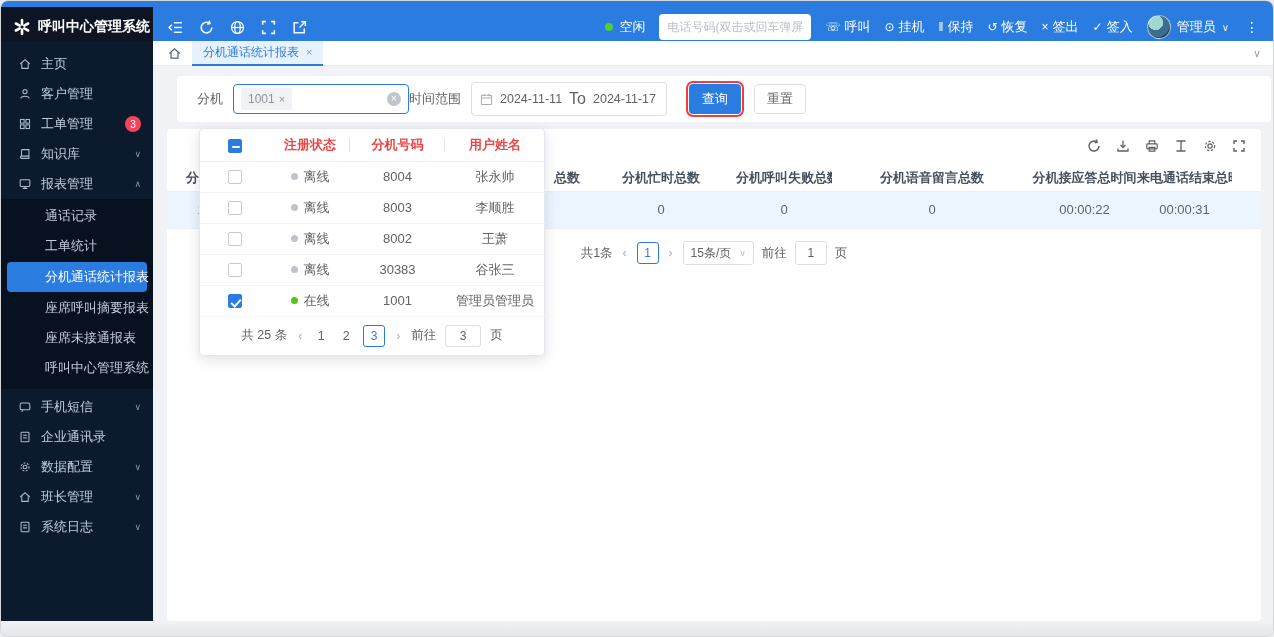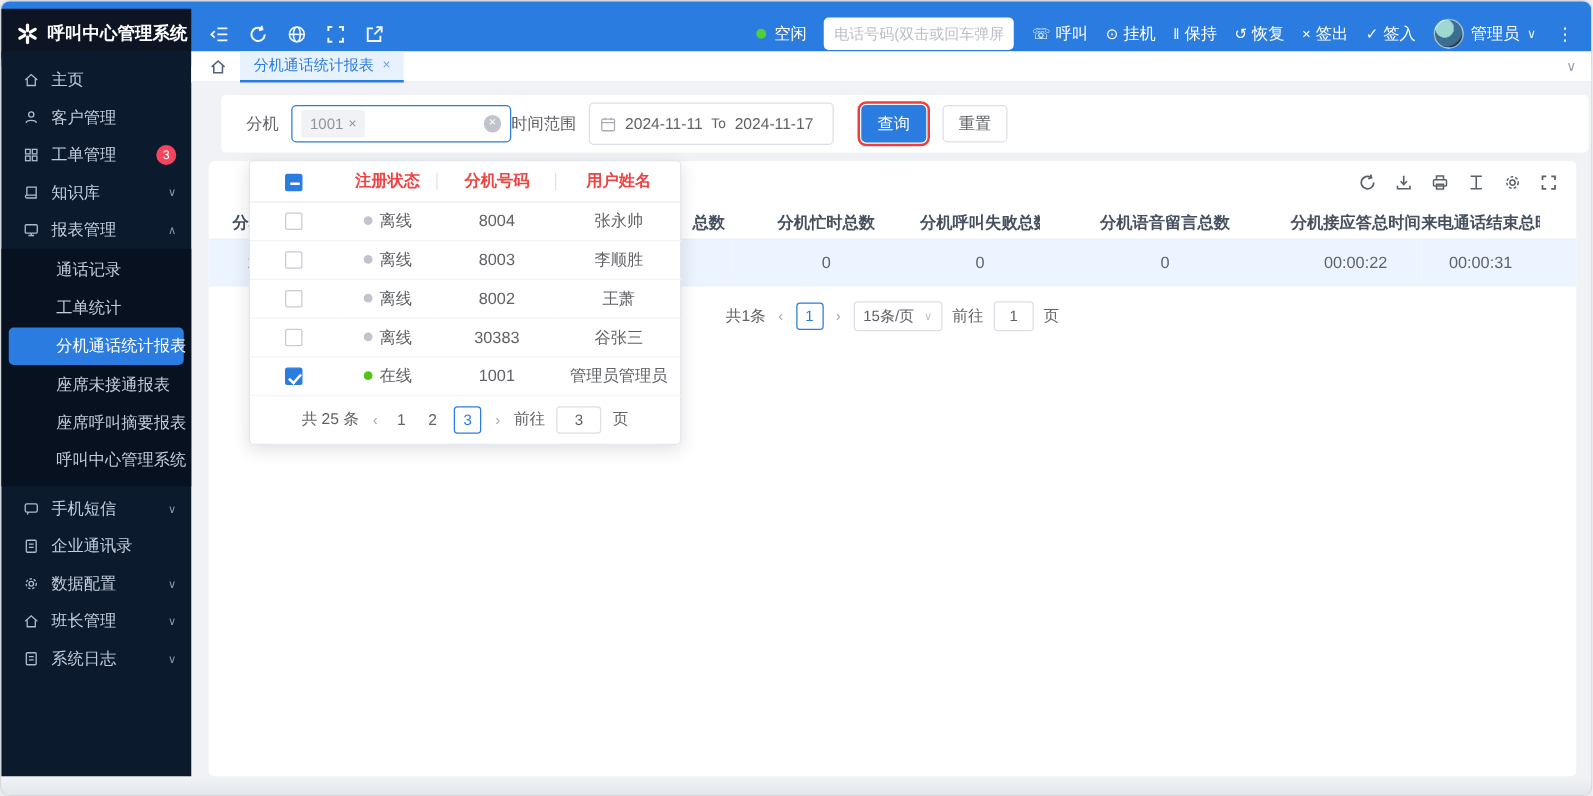--- a/index.html
+++ b/index.html
@@ -51,21 +51,21 @@
   .filter-card { position:absolute; left:176px; top:75px; width:1094px; height:46px; background:#fff; border-radius:4px; display:flex; align-items:center; padding-left:20px; }
   .flabel { font-size:13px; color:#606266; margin-right:10px; white-space:nowrap; }
   .sel-box { width:176px; height:30px; border:1px solid #2b7ce0; border-radius:4px; display:flex; align-items:center; padding:0 7px; gap:6px; cursor:pointer; position:relative; }
   .tag { background:#f0f2f5; border-radius:2px; height:22px; display:flex; align-items:center; gap:4px; padding:0 7px; font-size:12px; color:#909399; }
   .tag .tx { font-size:11px; color:#909399; cursor:pointer; }
   .sel-clear { margin-left:auto; width:14px; height:14px; border-radius:50%; background:#c0c4cc; color:#fff; font-size:10px; line-height:14px; text-align:center; cursor:pointer; }
   .range-label { }
   .date-box { width:196px; height:30px; border:1px solid #dcdfe6; border-radius:4px; display:flex; align-items:center; padding:16px 8px; gap:7px; font-size:12.5px; color:#606266; cursor:pointer; }
   .cal { width:13px; height:13px; color:#a8abb2; }
   .cal svg { width:100%; height:100%; }
-  .to { color:#606266; font-size:11px; }
+  .to { color:#606266; font-size:16px; }
   .btn { height:30px; border-radius:4px; font-size:13px; display:flex; align-items:center; justify-content:center; cursor:pointer; white-space:nowrap; }
   .btn-primary { background:#2b7ce0; color:#fff; width:52px; margin-left:22px; outline:2px solid #f23c3c; outline-offset:1px; }
   .btn-plain { background:#fff; color:#606266; border:1px solid #dcdfe6; width:52px; margin-left:13px; }
 
   
   .table-card { position:absolute; left:166px; top:128px; width:1094px; height:492px; background:#fff; border-radius:4px; }
   .toolbar { position:absolute; top:9px; right:14px; display:flex; gap:13px; }
   .toolbar .tbi { width:16px; height:16px; color:#5c6166; cursor:pointer; }
   .toolbar .tbi svg { width:100%; height:100%; }
   .gtable { position:absolute; top:36px; left:0; width:1094px; border-collapse:collapse; table-layout:fixed; font-size:13px; }
@@ -228,22 +228,22 @@
             <line x1="8" y1="10.8" x2="8" y2="13"></line>
             <line x1="5.4" y1="13" x2="10.6" y2="13"></line>
           </svg></span>
       <span class="lbl">报表管理</span>
       <span class="side-chev">∧</span>
     </div>
     <div class="submenu">
       <div class="sub-item">通话记录</div>
       <div class="sub-item">工单统计</div>
       <div class="sub-item active">分机通话统计报表</div>
+      <div class="sub-item">座席呼叫摘要报表</div>
       <div class="sub-item">座席未接通报表</div>
-      <div class="sub-item">座席呼叫摘要报表</div>
       <div class="sub-item">呼叫中心管理系统</div>
     </div>
     <div class="gap"></div>
     <div class="side-item">
       <span class="si"><svg viewBox="0 0 16 16" fill="none" stroke="currentColor" stroke-width="1.2">
             <rect x="2.5" y="3.5" width="11" height="7.6" rx="1.5"></rect>
             <path d="M5.5 11.1 L4.3 13.3"></path>
           </svg></span>
       <span class="lbl">手机短信</span>
       <span class="side-chev">∨</span>

